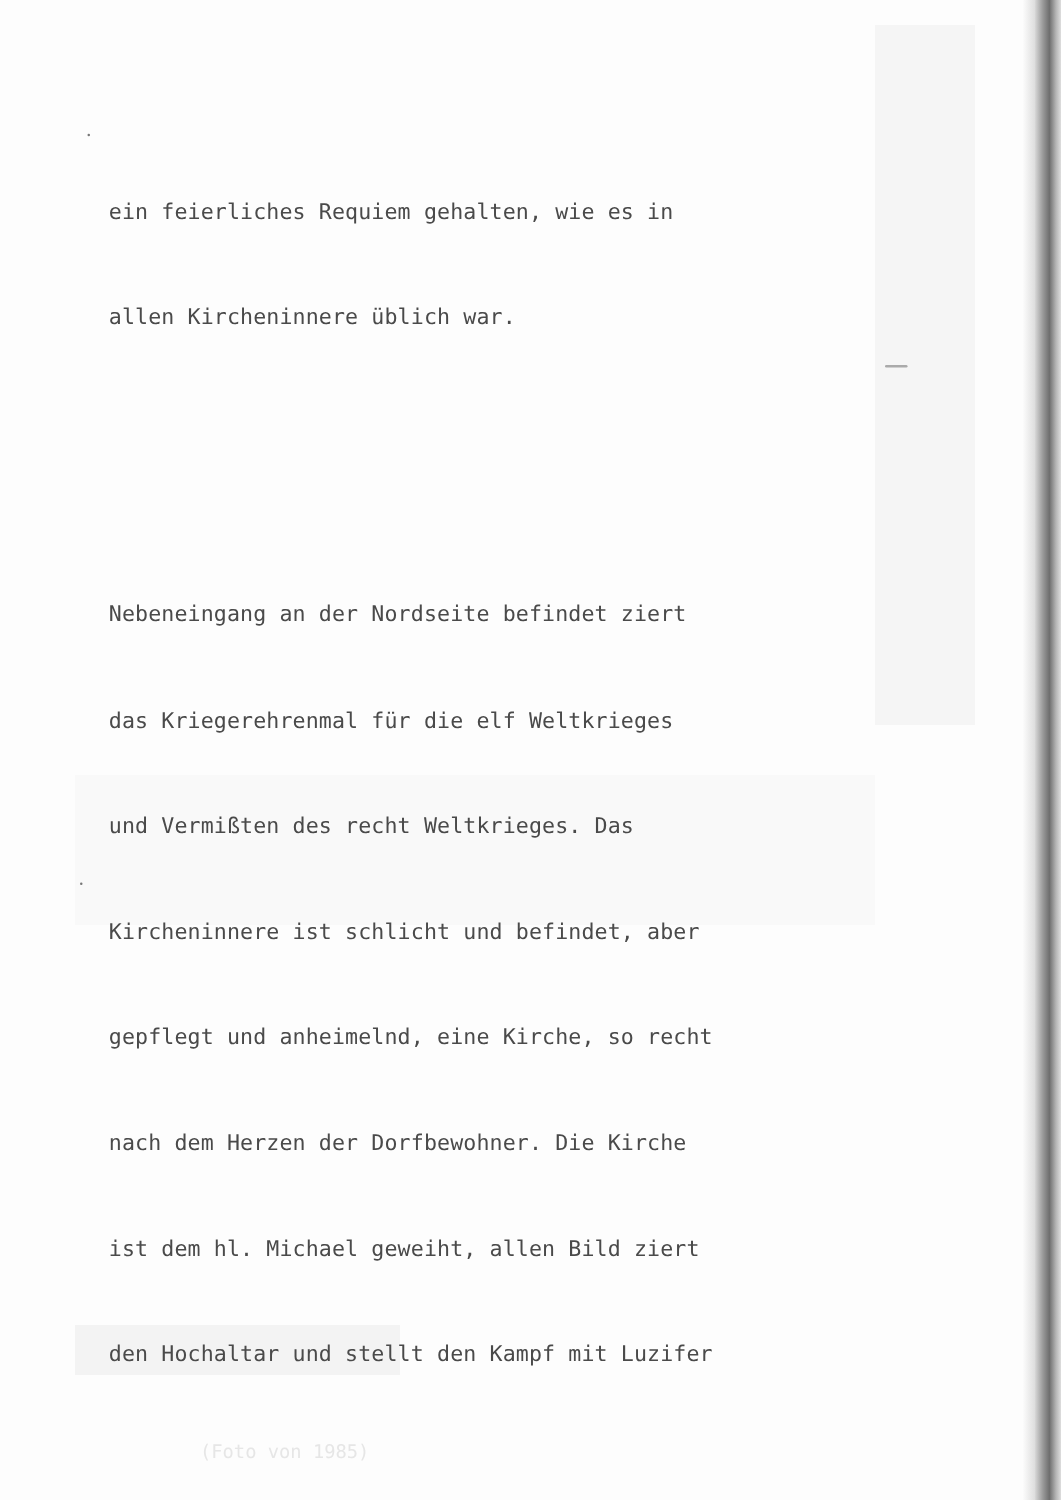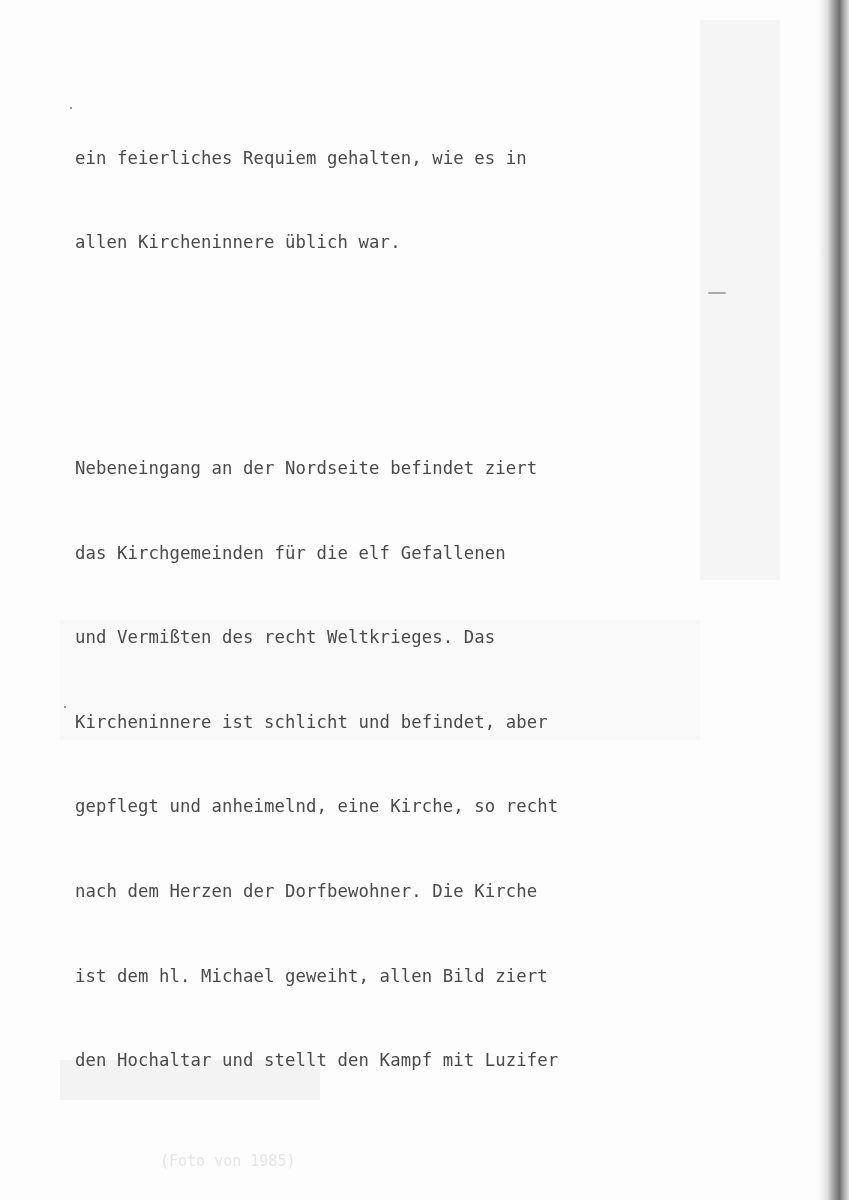--- a/index.html
+++ b/index.html
@@ -59,21 +59,21 @@
       top: 31px;
       width: 660px;
       font-family: "DejaVu Sans Mono", "Liberation Mono", monospace;
       font-size: 17.3px;
       line-height: 28.2px;
       color: #4a4a4a;
       letter-spacing: 0.1px;
       white-space: pre;
     }
     .paragraph {
-      margin: 0;
+      margin: 12px;
     }
     .paragraph + .paragraph {
       margin-top: 28.2px;
     }
     .line {
       display: block;
       height: 28.2px;
     }
     .stray-mark {
       position: absolute;
@@ -96,21 +96,21 @@
   <div class="stray-mark" style="left:64px;top:706px;"></div>
   <div class="stray-mark" style="left:708px;top:292px;width:18px;height:2px;background:#aaa;"></div>
 
   <div class="text-block">
     <div class="paragraph">
       <span class="line">ein feierliches Requiem gehalten, wie es in</span>
       <span class="line">allen Kircheninnere üblich war.</span>
     </div>
     <div class="paragraph">
       <span class="line">Nebeneingang an der Nordseite befindet ziert</span>
-      <span class="line">das Kirchgemeinden für die elf Gefallenen</span>
+      <span class="line">das Kriegerehrenmal für die elf Weltkrieges</span>
       <span class="line">und Vermißten des recht Weltkrieges. Das</span>
       <span class="line">Kircheninnere ist schlicht und befindet, aber</span>
       <span class="line">gepflegt und anheimelnd, eine Kirche, so recht</span>
       <span class="line">nach dem Herzen der Dorfbewohner. Die Kirche</span>
       <span class="line">ist dem hl. Michael geweiht, allen Bild ziert</span>
       <span class="line">den Hochaltar und stellt den Kampf mit Luzifer</span>
       
       
       
       

